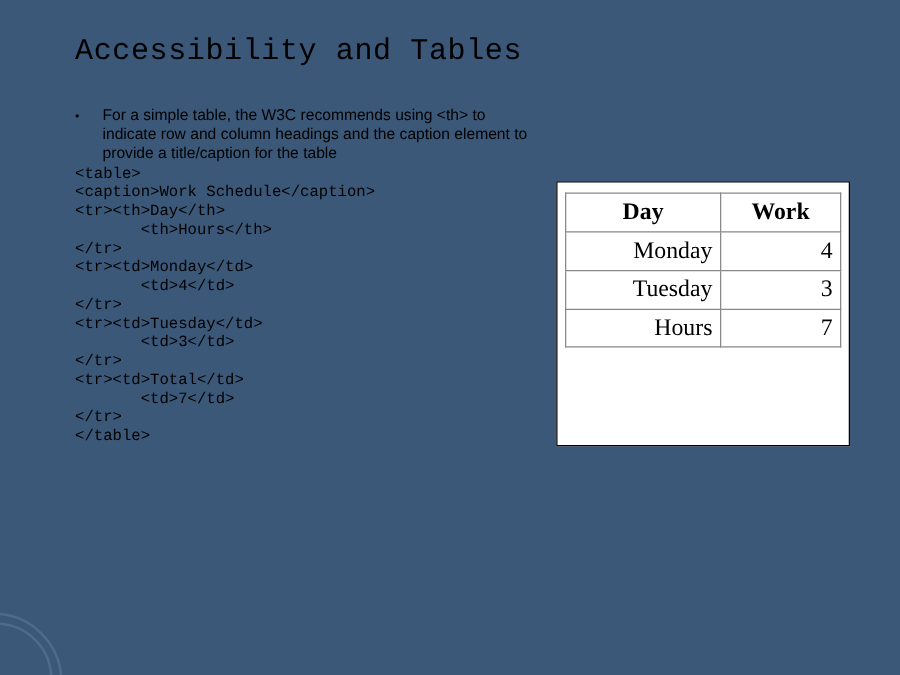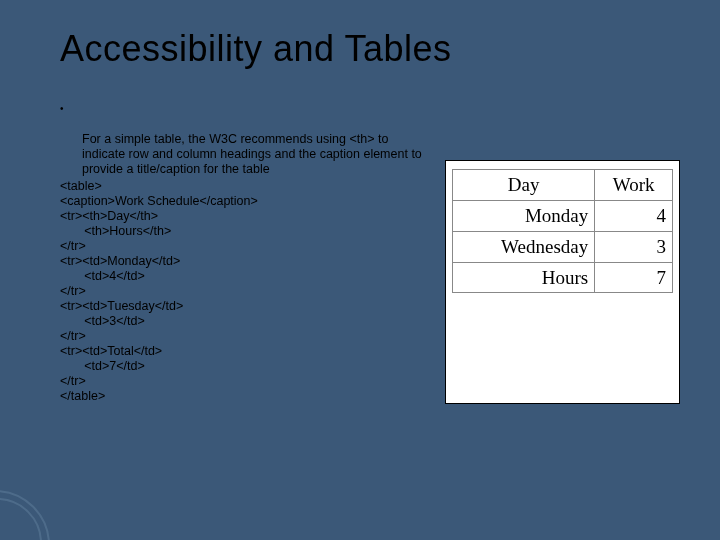--- a/index.html
+++ b/index.html
@@ -11,25 +11,26 @@
     color: #000;
     overflow: hidden;
   }
   .slide {
     width: 100%;
     height: 100%;
     padding: 28px 40px 0 60px;
     position: relative;
   }
   .title {
-    font-size: 36px;
+    font-size: 24px;
     font-weight: 400;
     color: #000;
     margin-bottom: 30px;
     letter-spacing: 0.5px;
+    font-family: Liberation Mono, monospace;
   }
   .content-row {
     display: flex;
     gap: 20px;
   }
   .text-col { flex: 1; }
   .bullet-row {
     display: flex;
     align-items: flex-start;
     margin-bottom: 2px;
@@ -38,27 +39,26 @@
     width: 22px;
     flex-shrink: 0;
     font-size: 10px;
     line-height: 16px;
     padding-top: 1px;
   }
   .bullet-text {
     font-size: 12.5px;
     line-height: 15px;
     flex: 1;
-    margin-top: 32px;
   }
   .code-block {
     font-size: 12.5px;
     line-height: 15px;
     white-space: pre;
-    font-family: Liberation Sans, sans-serif;
+    font-family: Liberation Mono, monospace;
   }
   .example-box {
     background: #fff;
     border: 1px solid #000;
     width: 235px;
     padding: 8px 6px 6px 6px;
     font-family: "Times New Roman", serif;
     margin-top: 60px;
     flex-shrink: 0;
   }
@@ -73,21 +73,21 @@
   }
   .example-table th,
   .example-table td {
     border: 1px solid #888;
     padding: 4px 6px;
     text-align: right;
     font-size: 19px;
     line-height: 1.15;
   }
   .example-table th {
-    font-weight: normal;
+    font-weight: bold;
     text-align: center;
   }
   .corner-deco {
     position: absolute;
     left: 0;
     bottom: 0;
     width: 60px;
     height: 60px;
   }
   .corner-deco .ring {
@@ -132,21 +132,21 @@
         <tbody>
             <tr>
           <th>Day</th>
           <th>Work</th>
         </tr>
         <tr>
           <td>Monday</td>
           <td>4</td>
         </tr>
         <tr>
-          <td>Wednesday</td>
+          <td>Tuesday</td>
           <td>3</td>
         </tr>
         <tr>
           <td>Hours</td>
           <td>7</td>
         </tr>
       </tbody>
         </table>
     </div>
   </div>

